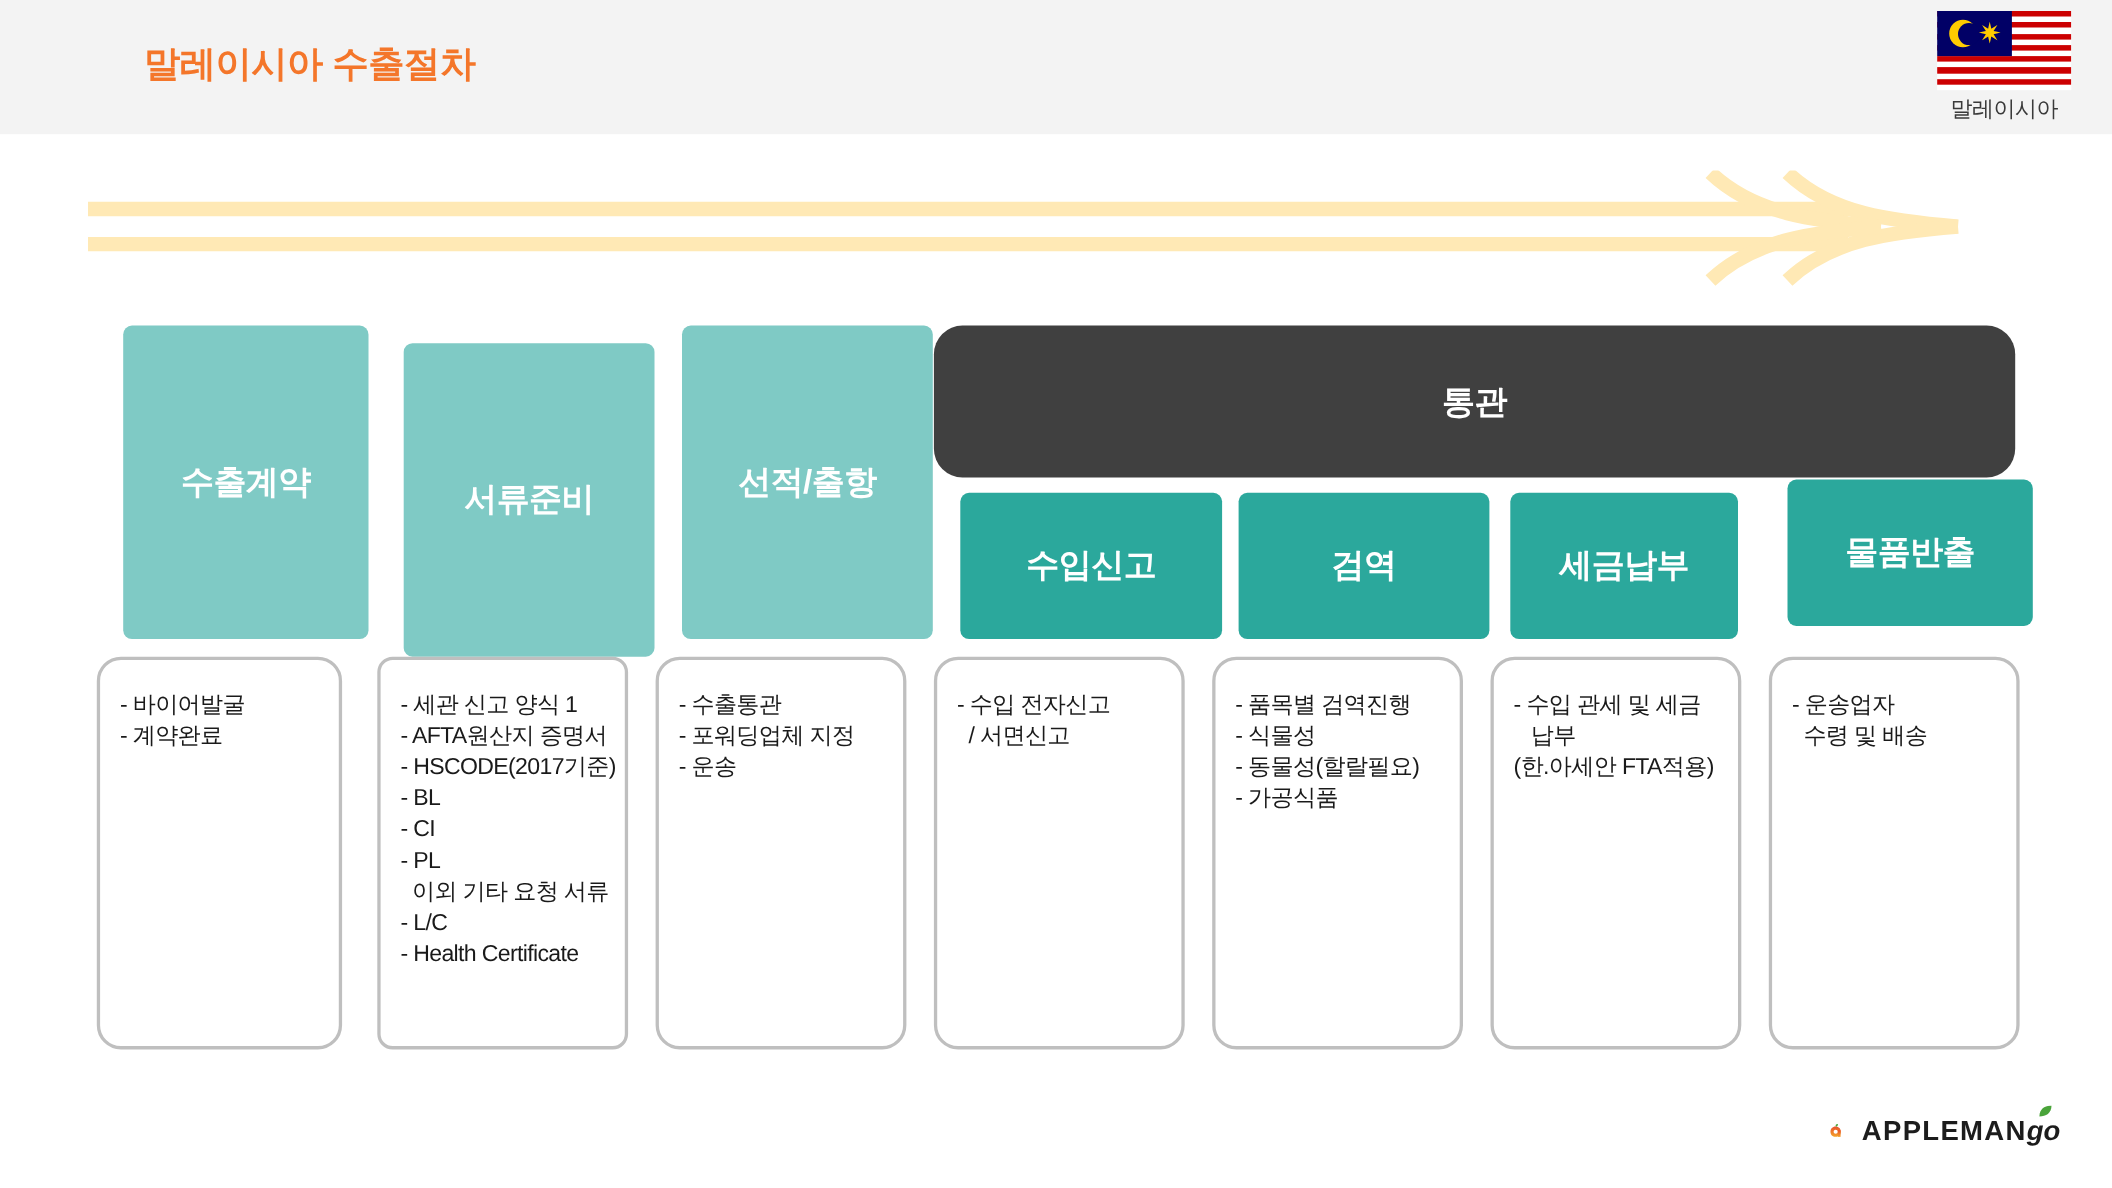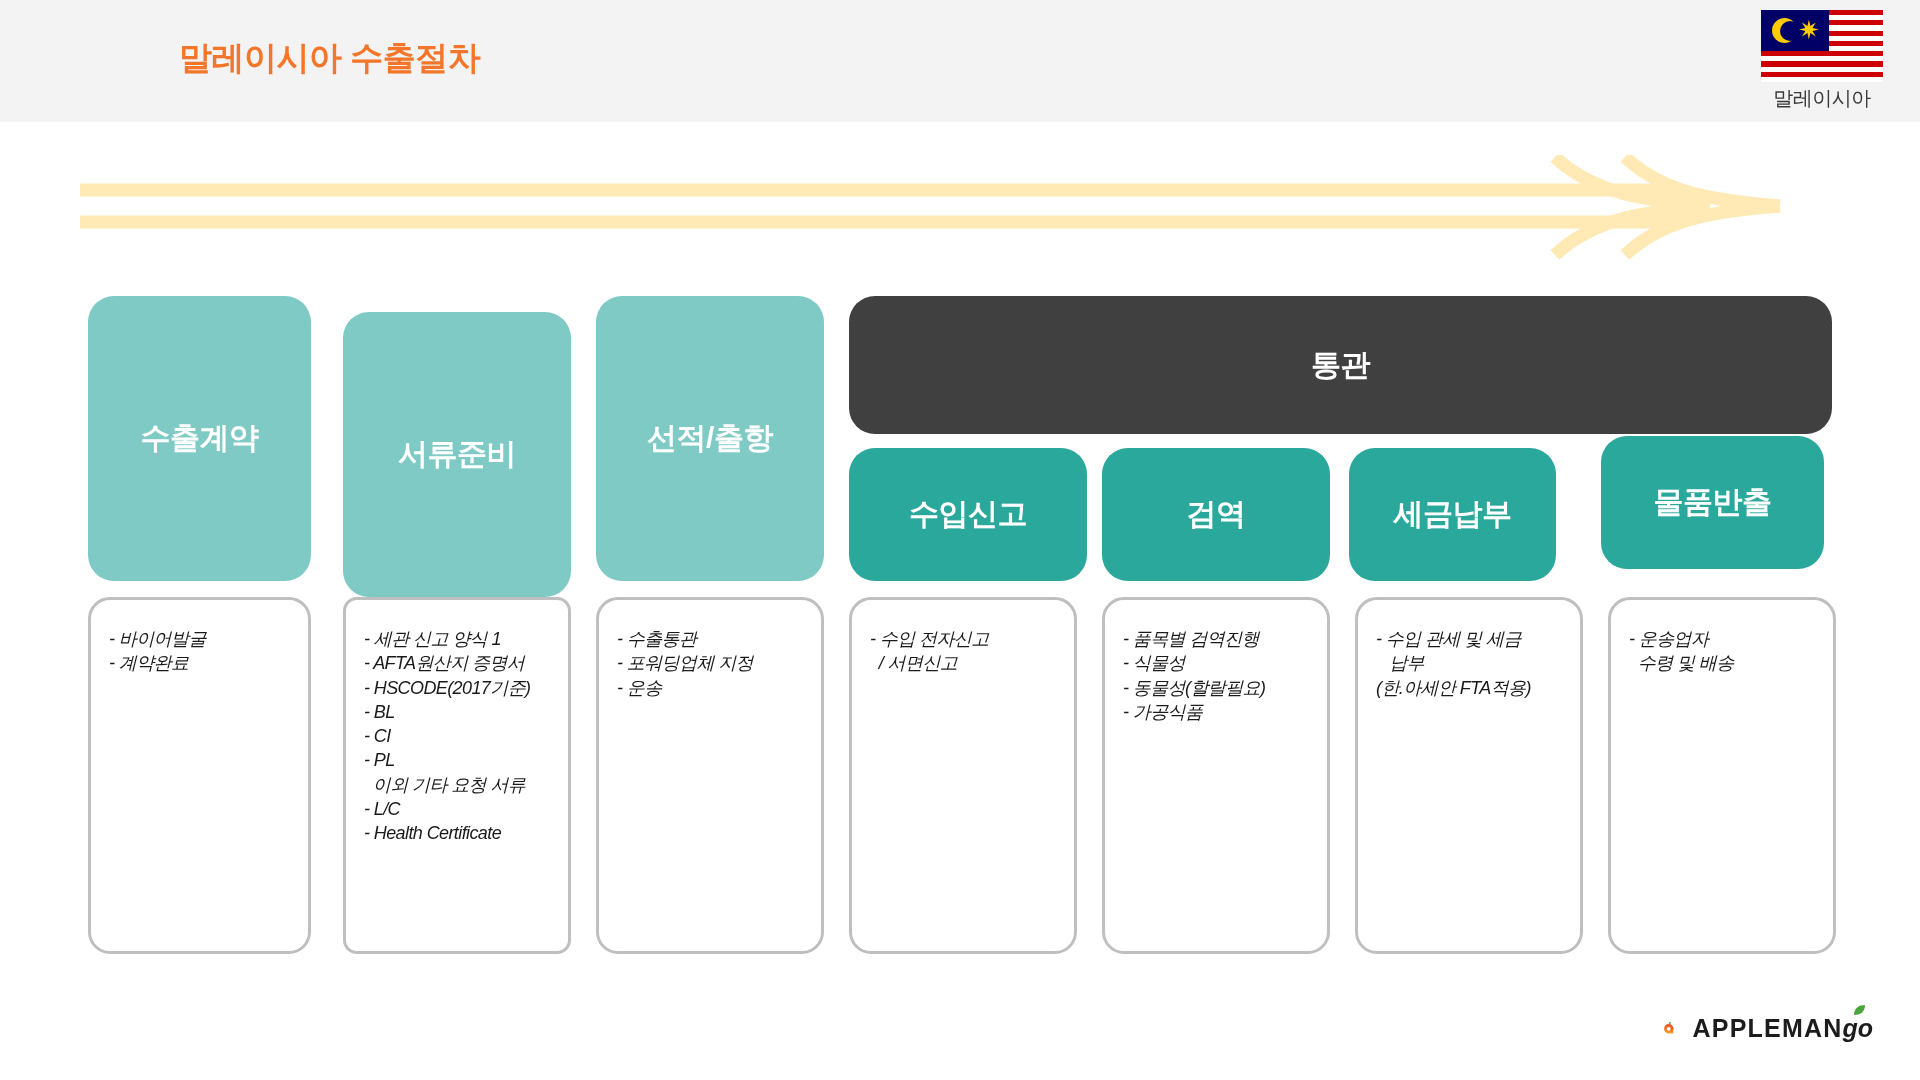--- a/index.html
+++ b/index.html
@@ -24,21 +24,20 @@
     background: #f3f3f3;
   }
   .page-title {
     position: absolute;
     left: 131px; top: 36px;
     font-size: 33px;
     font-weight: bold;
     color: #f4762a;
     letter-spacing: -0.5px;
     white-space: nowrap;
-    margin-left: 48px;
   }
 
   
   .flag-block {
     position: absolute;
     left: 1752px; top: 10px;
     width: 140px;
     text-align: center;
   }
   .flag {
@@ -92,29 +91,30 @@
   
   .arrow-wrap {
     position: absolute;
     left: 80px; top: 155px;
     width: 1790px; height: 110px;
   }
 
   
   .stage {
     position: absolute;
-    border-radius: 26px;
+    border-radius: 8px;
     color: #ffffff;
     display: flex;
     align-items: center;
     justify-content: center;
     font-size: 30px;
     font-weight: bold;
     letter-spacing: -0.5px;
     white-space: nowrap;
+    margin-left: 24px;
   }
   .stage.light { background: #7fcac5; }
   .stage.dark  { background: #2ba89c; }
 
   .stage-s1 { left: 88px;  top: 296px; width: 223px; height: 285px; }
   .stage-s2 { left: 343px; top: 312px; width: 228px; height: 285px; }
   .stage-s3 { left: 596px; top: 296px; width: 228px; height: 285px; }
 
   .customs-header {
     position: absolute;
@@ -140,26 +140,25 @@
     position: absolute;
     top: 597px;
     height: 357px;
     border: 3px solid #bfbfbf;
     border-radius: 22px;
     background: #ffffff;
     padding: 27px 16px 0 18px;
   }
   .detail ul { list-style: none; }
   .detail li {
-    font-size: 18px;
+    font-size: 21px;
     line-height: 1.35;
     color: #1a1a1a;
     letter-spacing: -0.6px;
     white-space: pre;
-    font-style: italic;
   }
   .d1 { left: 88px;  width: 223px; }
   .d2 { left: 343px; width: 228px; border-radius: 14px; }
   .d3 { left: 596px; width: 228px; }
   .d4 { left: 849px; width: 228px; }
   .d5 { left: 1102px; width: 228px; }
   .d6 { left: 1355px; width: 228px; }
   .d7 { left: 1608px; width: 228px; }
 
   

